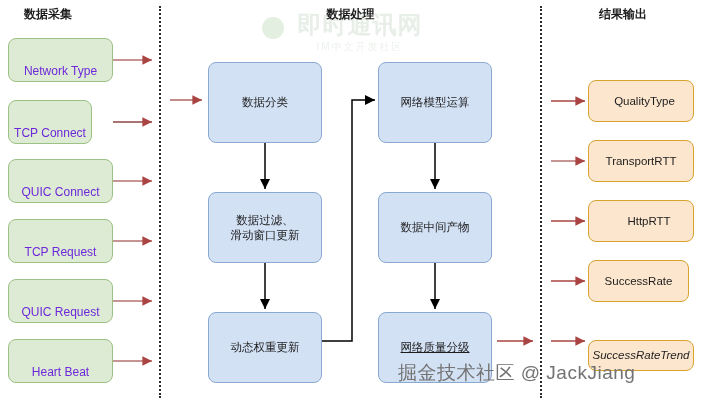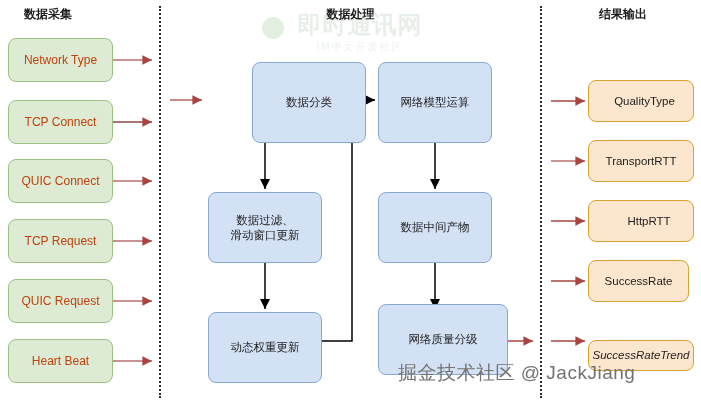--- a/index.html
+++ b/index.html
@@ -100,22 +100,23 @@
     text-align: center;
     border-radius: 8px;
     font-size: 11.5px;
     line-height: 15px;
     z-index: 3;
     padding: 2px 4px;
   }
   .node.green {
     background: #ddebd4;
     border: 1px solid #9cc184;
-    color: #c2410c;
+    color: #6d28d9;
     font-size: 12px;
+    align-items: flex-end;
   }
   .node.blue {
     background: #d3e1f5;
     border: 1px solid #8aa9cf;
     color: #1d1d1d;
     font-size: 11.5px;
   }
   .node.orange {
     background: #fce6cd;
     border: 1px solid #d8a32e;
@@ -191,54 +192,54 @@
       <line x1="551" y1="161" x2="585" y2="161" stroke="#b5706f"></line>
       <line x1="551" y1="221" x2="585" y2="221"></line>
       <line x1="551" y1="281" x2="585" y2="281"></line>
       <line x1="551" y1="341" x2="585" y2="341"></line>
     </g>
   </svg>
 
   <div class="node green" style="left:8px; top:38px; width:105px; height:44px;">
     <span class="label">Network Type</span>
   </div>
-  <div class="node green" style="left:8px; top:100px; width:105px; height:44px;">
+  <div class="node green" style="left:8px; top:100px; width:84px; height:44px;">
     <span class="label">TCP Connect</span>
   </div>
   <div class="node green" style="left:8px; top:159px; width:105px; height:44px;">
     <span class="label">QUIC Connect</span>
   </div>
   <div class="node green" style="left:8px; top:279px; width:105px; height:44px;">
     <span class="label">QUIC Request</span>
   </div>
   <div class="node green" style="left:8px; top:219px; width:105px; height:44px;">
     <span class="label">TCP Request</span>
   </div>
   <div class="node green" style="left:8px; top:339px; width:105px; height:44px;">
     <span class="label">Heart Beat</span>
   </div>
 
-  <div class="node blue" style="left:208px; top:62px; width:114px; height:81px;margin-left:44px;">
+  <div class="node blue" style="left:208px; top:62px; width:114px; height:81px;">
     <span class="label">数据分类</span>
   </div>
   <div class="node blue" style="left:208px; top:192px; width:114px; height:71px;">
     <span class="label">数据过滤、
 滑动窗口更新</span>
   </div>
   <div class="node blue" style="left:208px; top:312px; width:114px; height:71px;">
     <span class="label">动态权重更新</span>
   </div>
 
   <div class="node blue" style="left:378px; top:62px; width:114px; height:81px;">
     <span class="label">网络模型运算</span>
   </div>
   <div class="node blue" style="left:378px; top:192px; width:114px; height:71px;">
     <span class="label">数据中间产物</span>
   </div>
-  <div class="node blue" style="left:378px; top:304px; width:130px; height:71px;">
+  <div class="node blue" style="left:378px; top:312px; width:114px; height:71px;text-decoration:underline;">
     <span class="label">网络质量分级</span>
   </div>
 
   <div class="node orange" style="left:588px; top:80px; width:106px; height:42px;padding-left:11px;">
     <span class="label">QualityType</span>
   </div>
   <div class="node orange" style="left:588px; top:140px; width:106px; height:42px;">
     <span class="label">TransportRTT</span>
   </div>
   <div class="node orange" style="left:588px; top:200px; width:106px; height:42px;padding-left:20px;">

